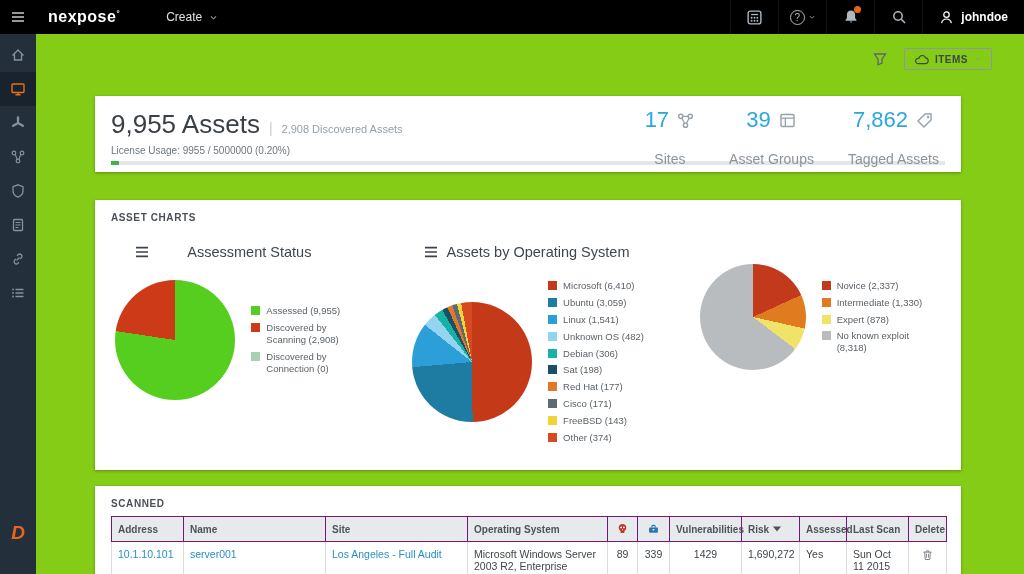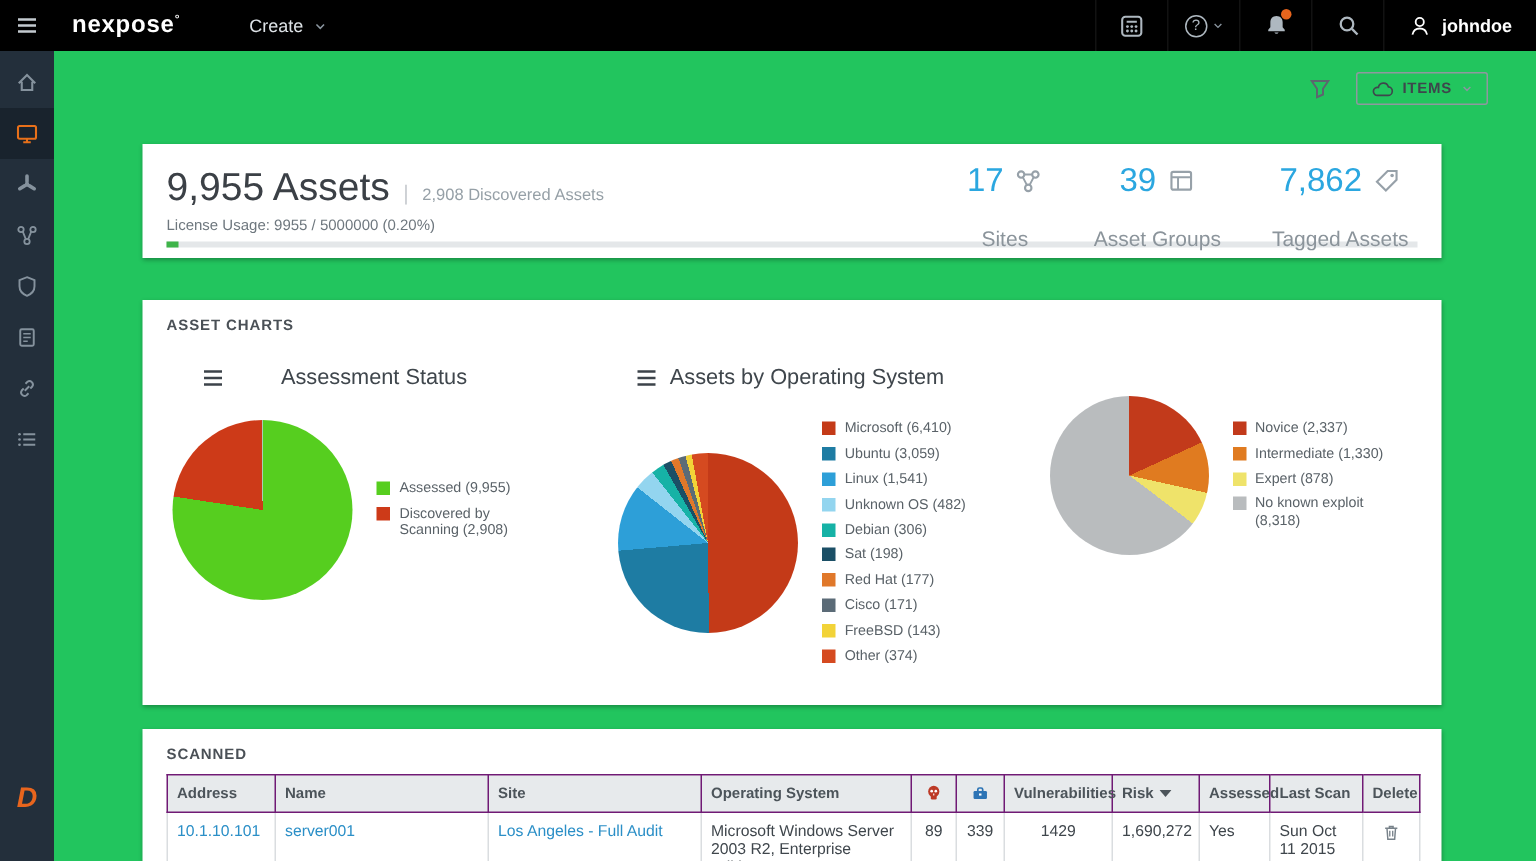--- a/index.html
+++ b/index.html
@@ -20,21 +20,21 @@
   .badge-dot { position:absolute; top:6px; right:13px; width:7px; height:7px; border-radius:50%; background:#e8651d; }
   .user-item { display:flex; align-items:center; gap:7px; padding:0 16px; color:#fff; font-size:12px; font-weight:bold; border-left:1px solid rgba(255,255,255,.07); height:34px; cursor:pointer; }
 
   
   .sidebar { position:absolute; top:34px; left:0; bottom:0; width:36px; background:#232f3b; display:flex; flex-direction:column; align-items:center; padding-top:4px; z-index:9; }
   .side-item { width:36px; height:34px; display:flex; align-items:center; justify-content:center; color:#85929d; cursor:pointer; }
   .side-item.active { background:#19232d; color:#e8701a; }
   .r7-logo { margin-top:auto; margin-bottom:30px; color:#e8651d; font-weight:bold; font-size:19px; font-style:italic; }
 
   
-  .content { position:absolute; left:36px; top:34px; right:0; bottom:0; background:#22c55e; }
+  .content { position:absolute; left:36px; top:34px; right:0; bottom:0; background:#84cc16; }
   .filter-row { position:absolute; top:14px; right:32px; display:flex; align-items:center; gap:16px; }
   .funnel { color:#5c666e; display:flex; cursor:pointer; }
   .items-btn { height:22px; border:1px solid #8f989f; border-radius:2px; display:flex; align-items:center; gap:6px; padding:0 9px; font-size:10px; font-weight:bold; color:#3e464c; letter-spacing:.5px; cursor:pointer; }
 
   .card { position:absolute; left:59px; width:866px; background:#fff; box-shadow:0 1px 3px rgba(0,0,0,.30); }
   .card-summary { top:62px; height:76px; }
   .card-charts { top:166px; height:270px; }
   .card-table { top:452px; height:140px; }
 
   
@@ -286,20 +286,24 @@
           <div class="chart-body">
             <div class="pie" style="background: conic-gradient(rgb(86, 206, 31) 0deg, rgb(86, 206, 31) 278.613deg, rgb(205, 58, 24) 278.613deg, rgb(205, 58, 24) 360deg, rgb(169, 207, 180) 360deg, rgb(169, 207, 180) 360deg);"></div>
             <div class="legend">
               <div class="leg-item">
                   <span class="swatch" style="background: rgb(86, 206, 31);"></span>
                   <span>Assessed (9,955)</span>
                 </div>
               <div class="leg-item">
                   <span class="swatch" style="background: rgb(205, 58, 24);"></span>
                   <span>Discovered by Scanning (2,908)</span>
+                </div>
+              <div class="leg-item">
+                  <span class="swatch" style="background: rgb(169, 207, 180);"></span>
+                  <span>Discovered by Connection (0)</span>
                 </div>
             </div>
           </div>
         </div>
 
         <div class="chart-col">
           <div class="chart-head">
             <span class="chart-menu">
                 <svg width="14" height="12" viewBox="0 0 16 14">
                   <path d="M1 2h14M1 7h14M1 12h14" stroke="currentColor" stroke-width="2"></path>

